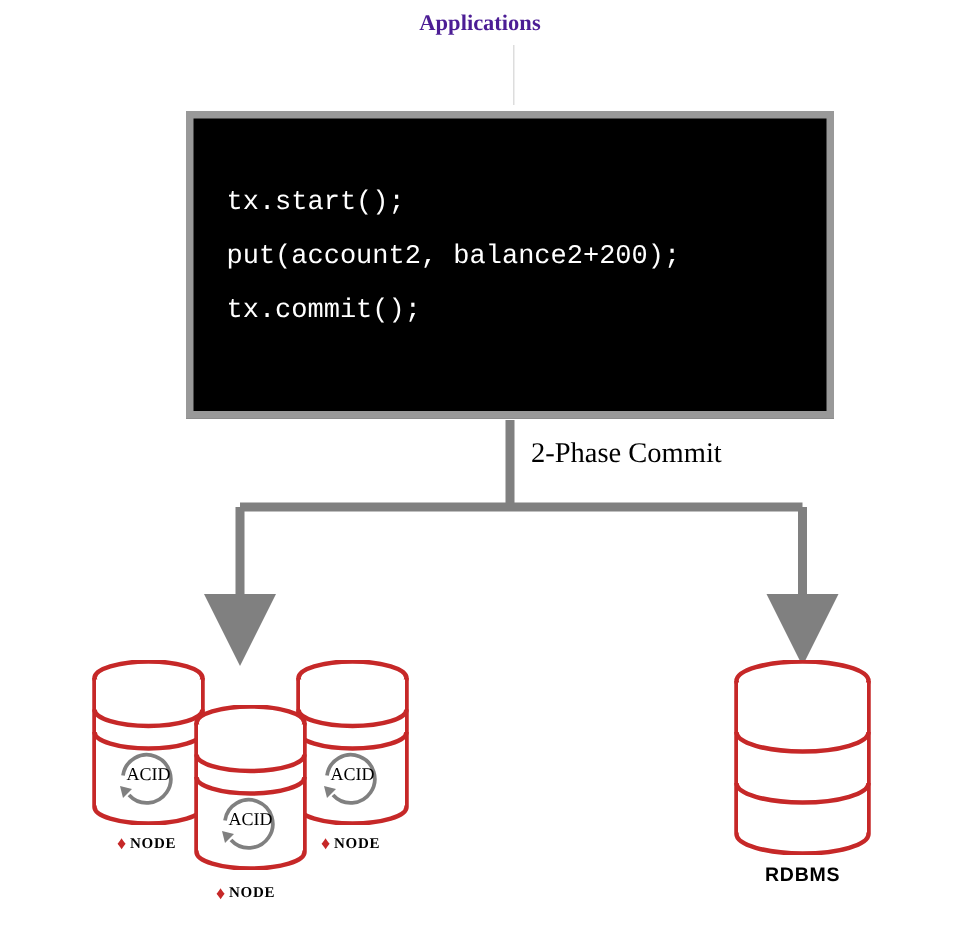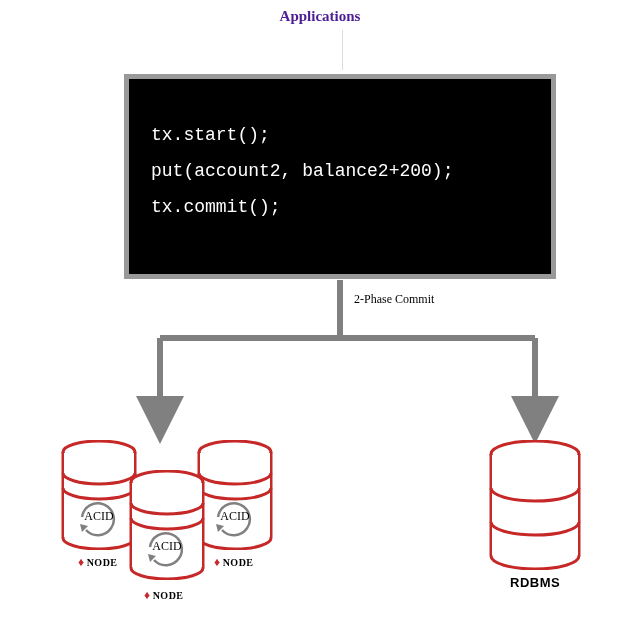--- a/index.html
+++ b/index.html
@@ -41,21 +41,21 @@
       color: #fff;
       font-family: 'Courier New', Courier, monospace;
       font-size: 18px;
       line-height: 36px;
       white-space: pre;
     }
     .phase-label {
       position: absolute;
       top: 292px;
       left: 354px;
-      font-size: 12px;
+      font-size: 19px;
       color: #000;
     }
     .arrow-svg {
       position: absolute;
       top: 280px;
       left: 0;
       width: 640px;
       height: 170px;
     }
     .cluster {

